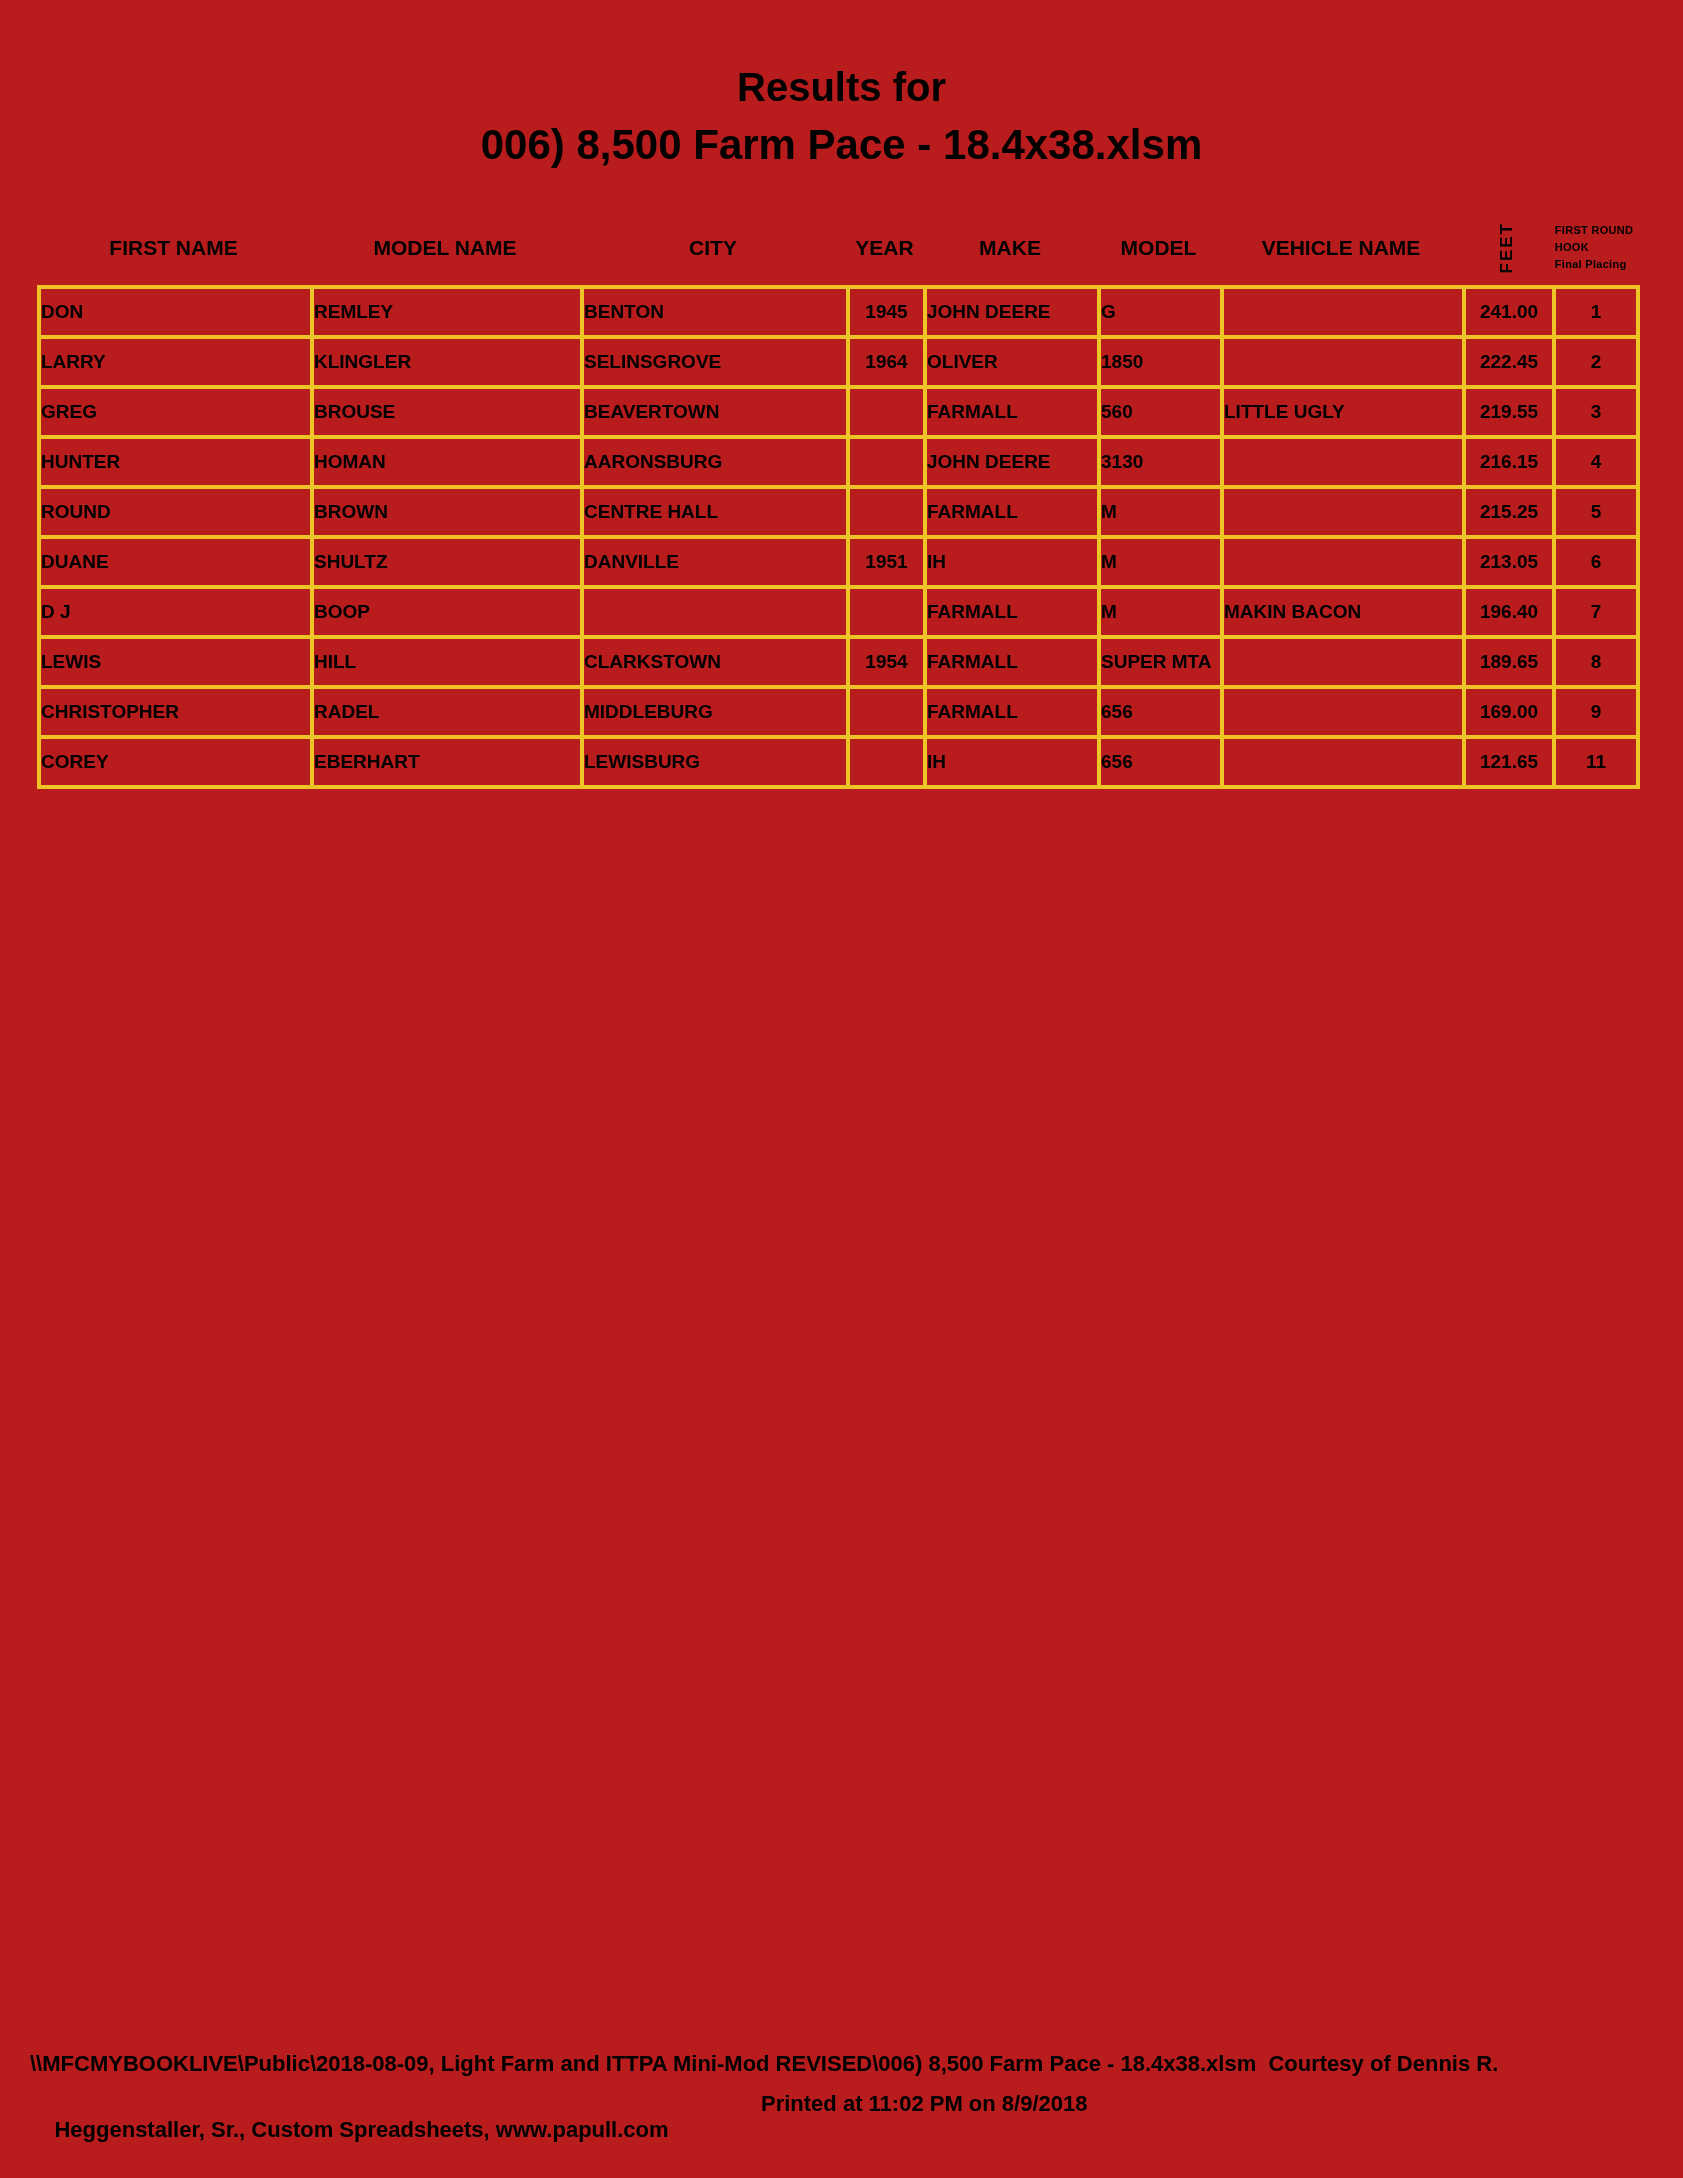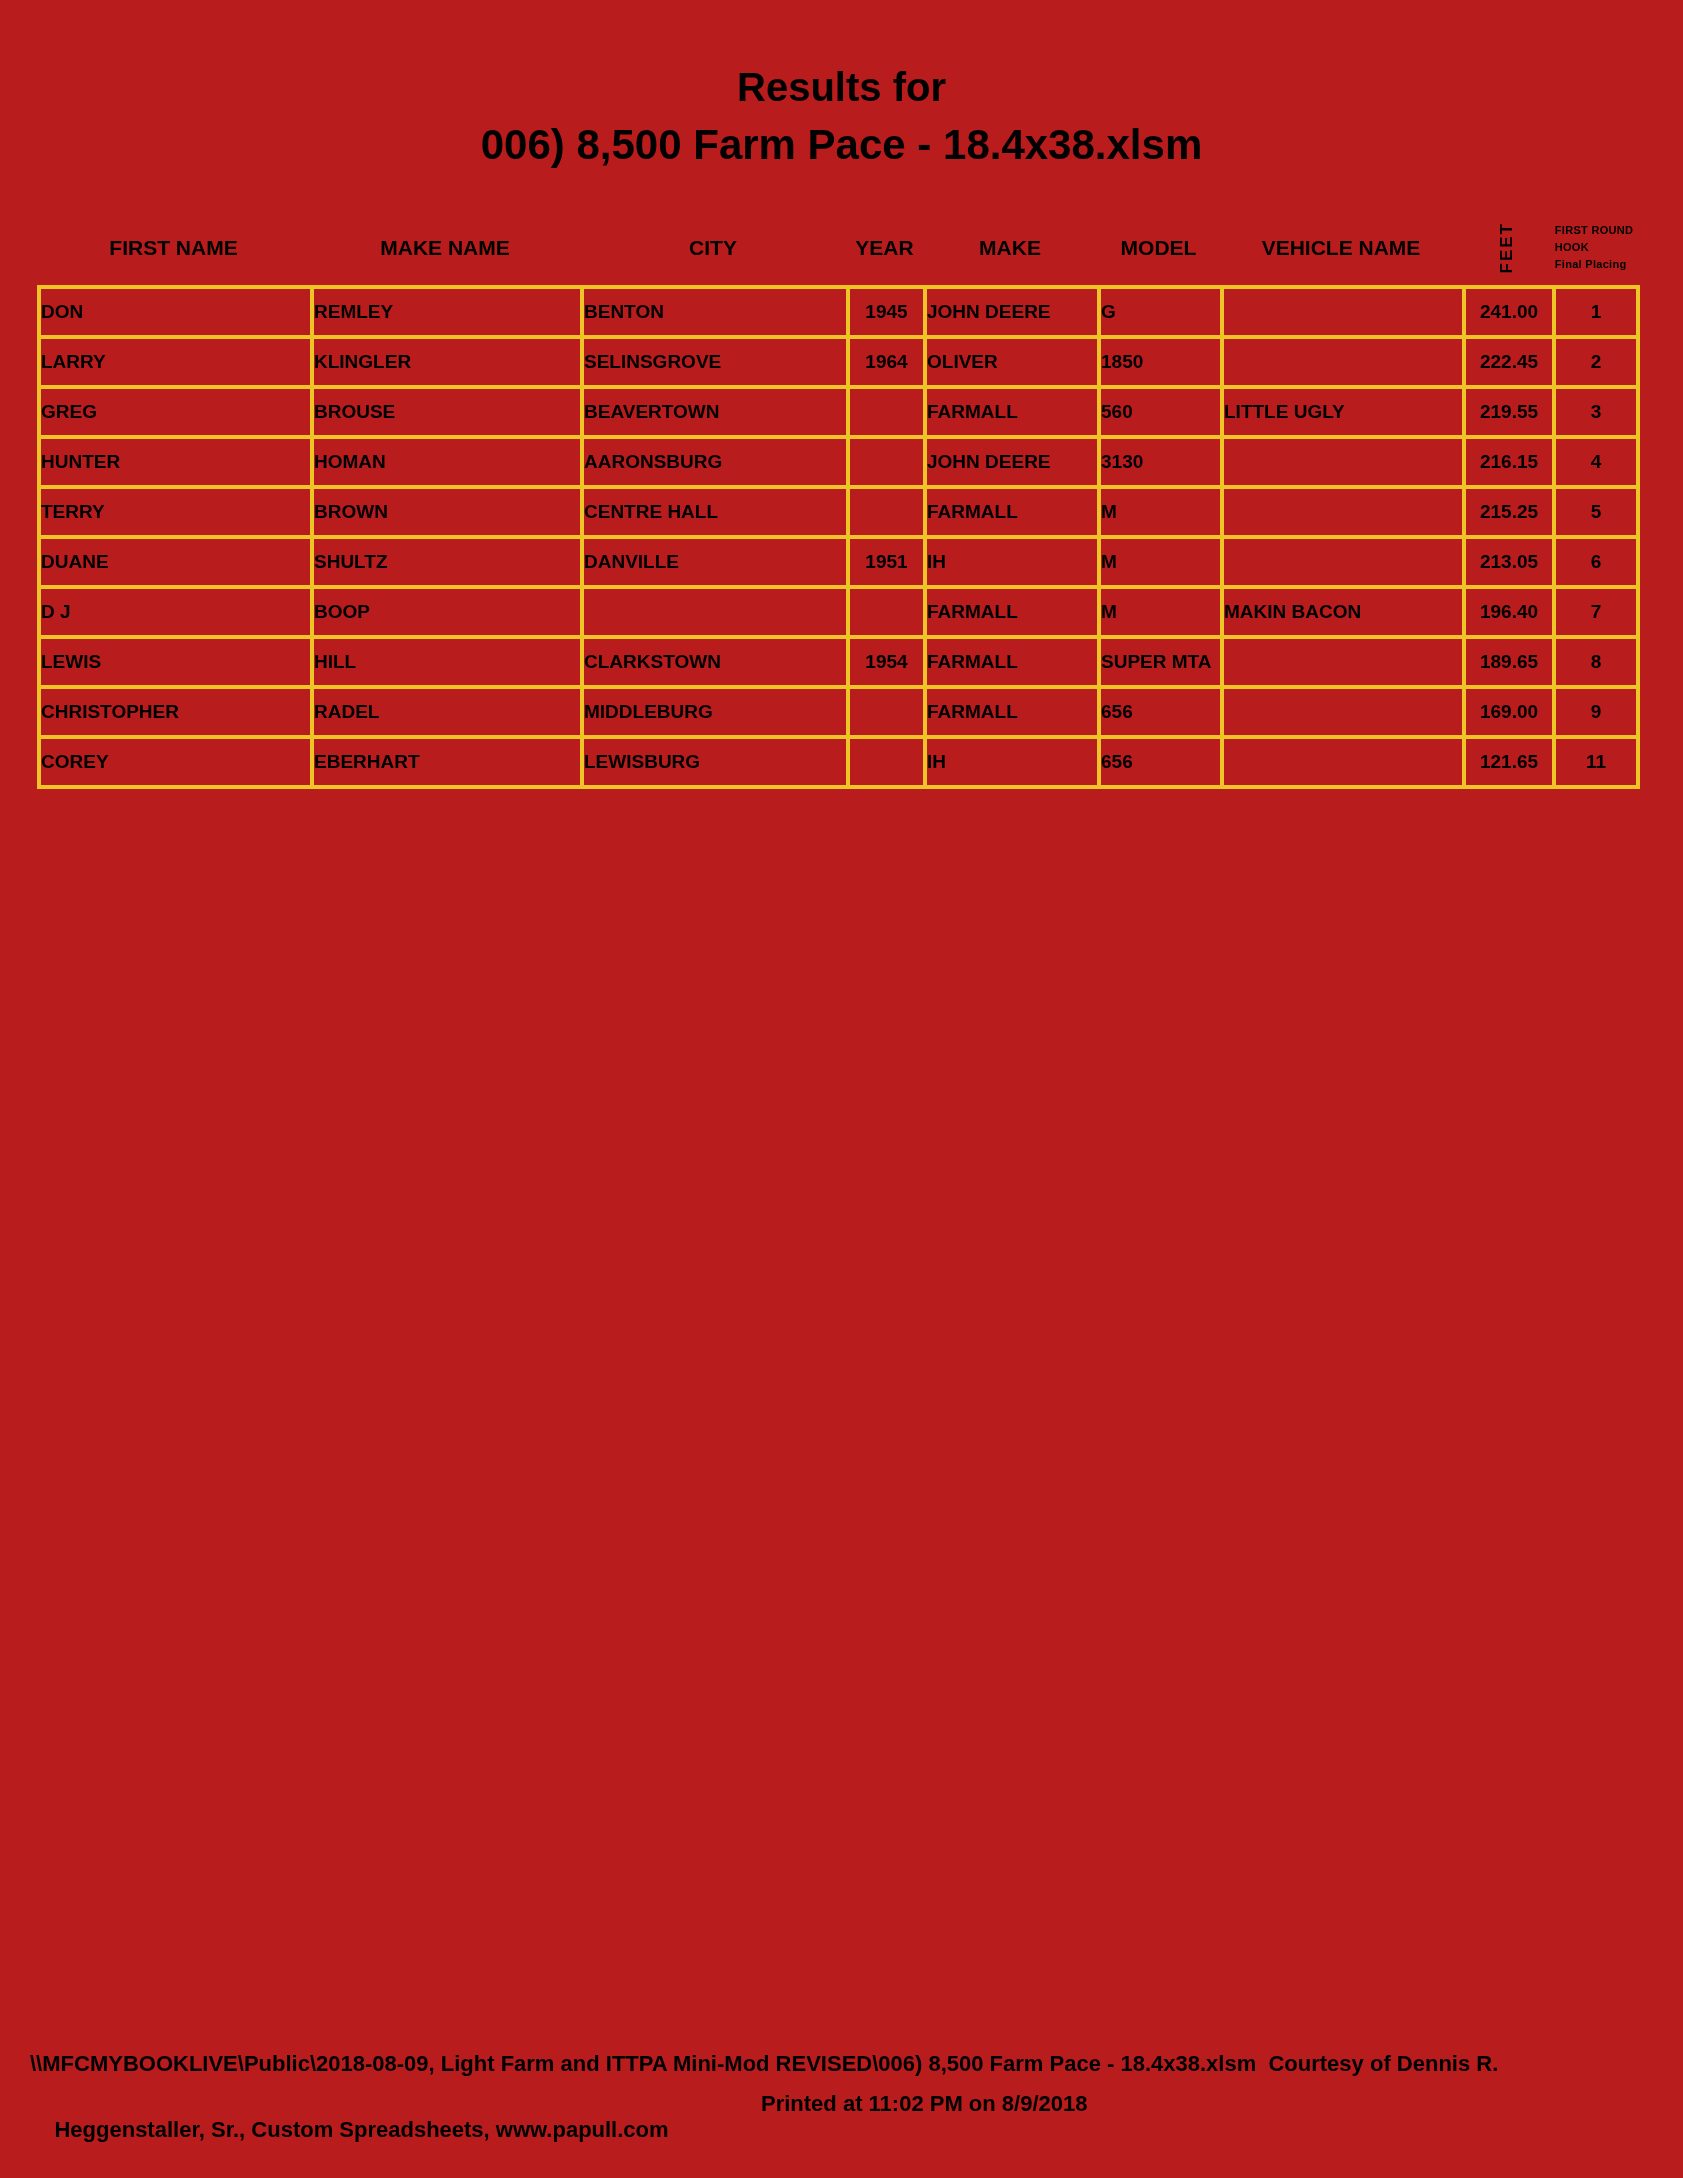--- a/index.html
+++ b/index.html
@@ -37,21 +37,21 @@
 </head>
 <body>
 
 <div class="page">
 
   <div class="title1">Results for</div>
   <div class="title2">006) 8,500 Farm Pace - 18.4x38.xlsm</div>
 
   <div class="colheads">
     <div class="hc c0">FIRST NAME</div>
-    <div class="hc c1">MAKE NAME</div>
+    <div class="hc c1">MODEL NAME</div>
     <div class="hc c2">CITY</div>
     <div class="hc c3">YEAR</div>
     <div class="hc c4">MAKE</div>
     <div class="hc c5">MODEL</div>
     <div class="hc c6">VEHICLE NAME</div>
     <div class="hc c7">
       <span class="feet-rot">FEET</span>
     </div>
     <div class="hc c8">
       <div class="small-head">
@@ -113,21 +113,21 @@
         <td class="l">HOMAN</td>
         <td class="l">AARONSBURG</td>
         <td class="c"></td>
         <td class="l">JOHN DEERE</td>
         <td class="l">3130</td>
         <td class="l"></td>
         <td class="c">216.15</td>
         <td class="c last">4</td>
       </tr>
       <tr>
-        <td class="l">TERRY</td>
+        <td class="l">ROUND</td>
         <td class="l">BROWN</td>
         <td class="l">CENTRE HALL</td>
         <td class="c"></td>
         <td class="l">FARMALL</td>
         <td class="l">M</td>
         <td class="l"></td>
         <td class="c">215.25</td>
         <td class="c last">5</td>
       </tr>
       <tr>

